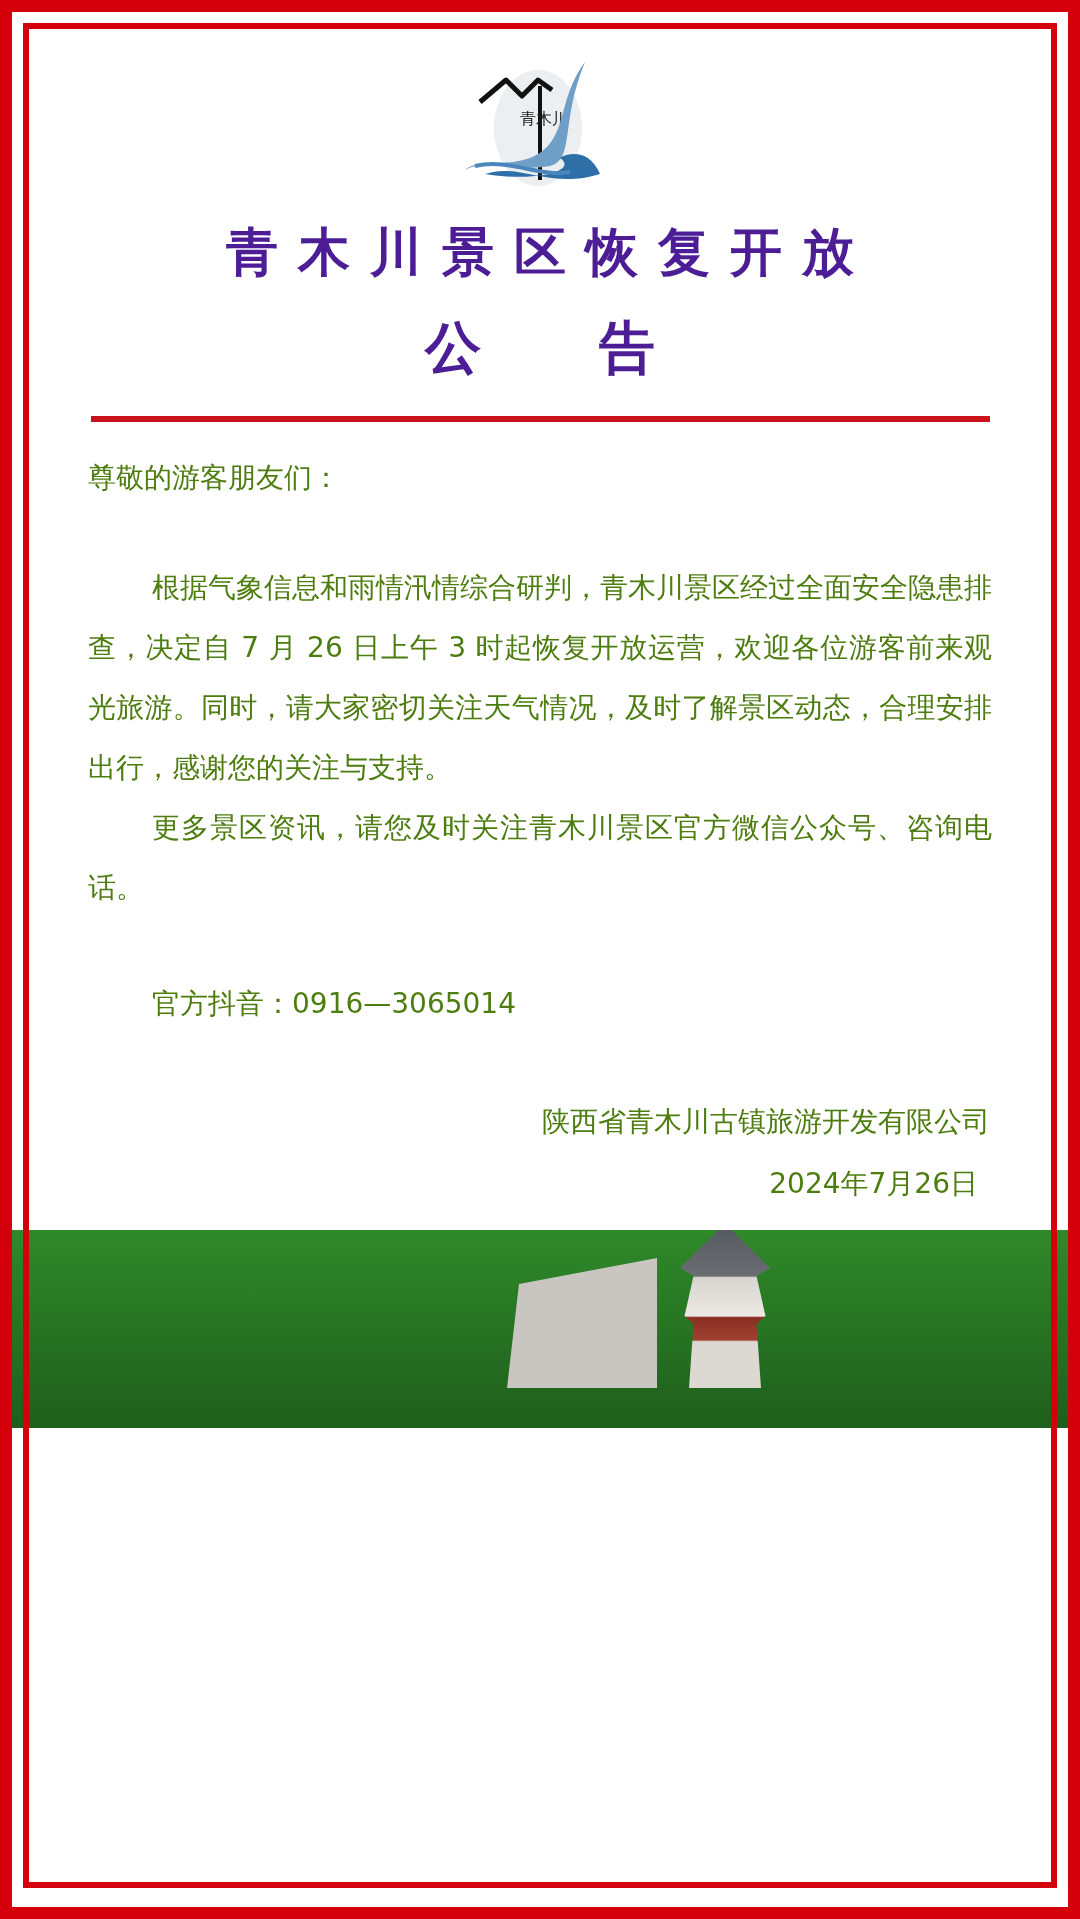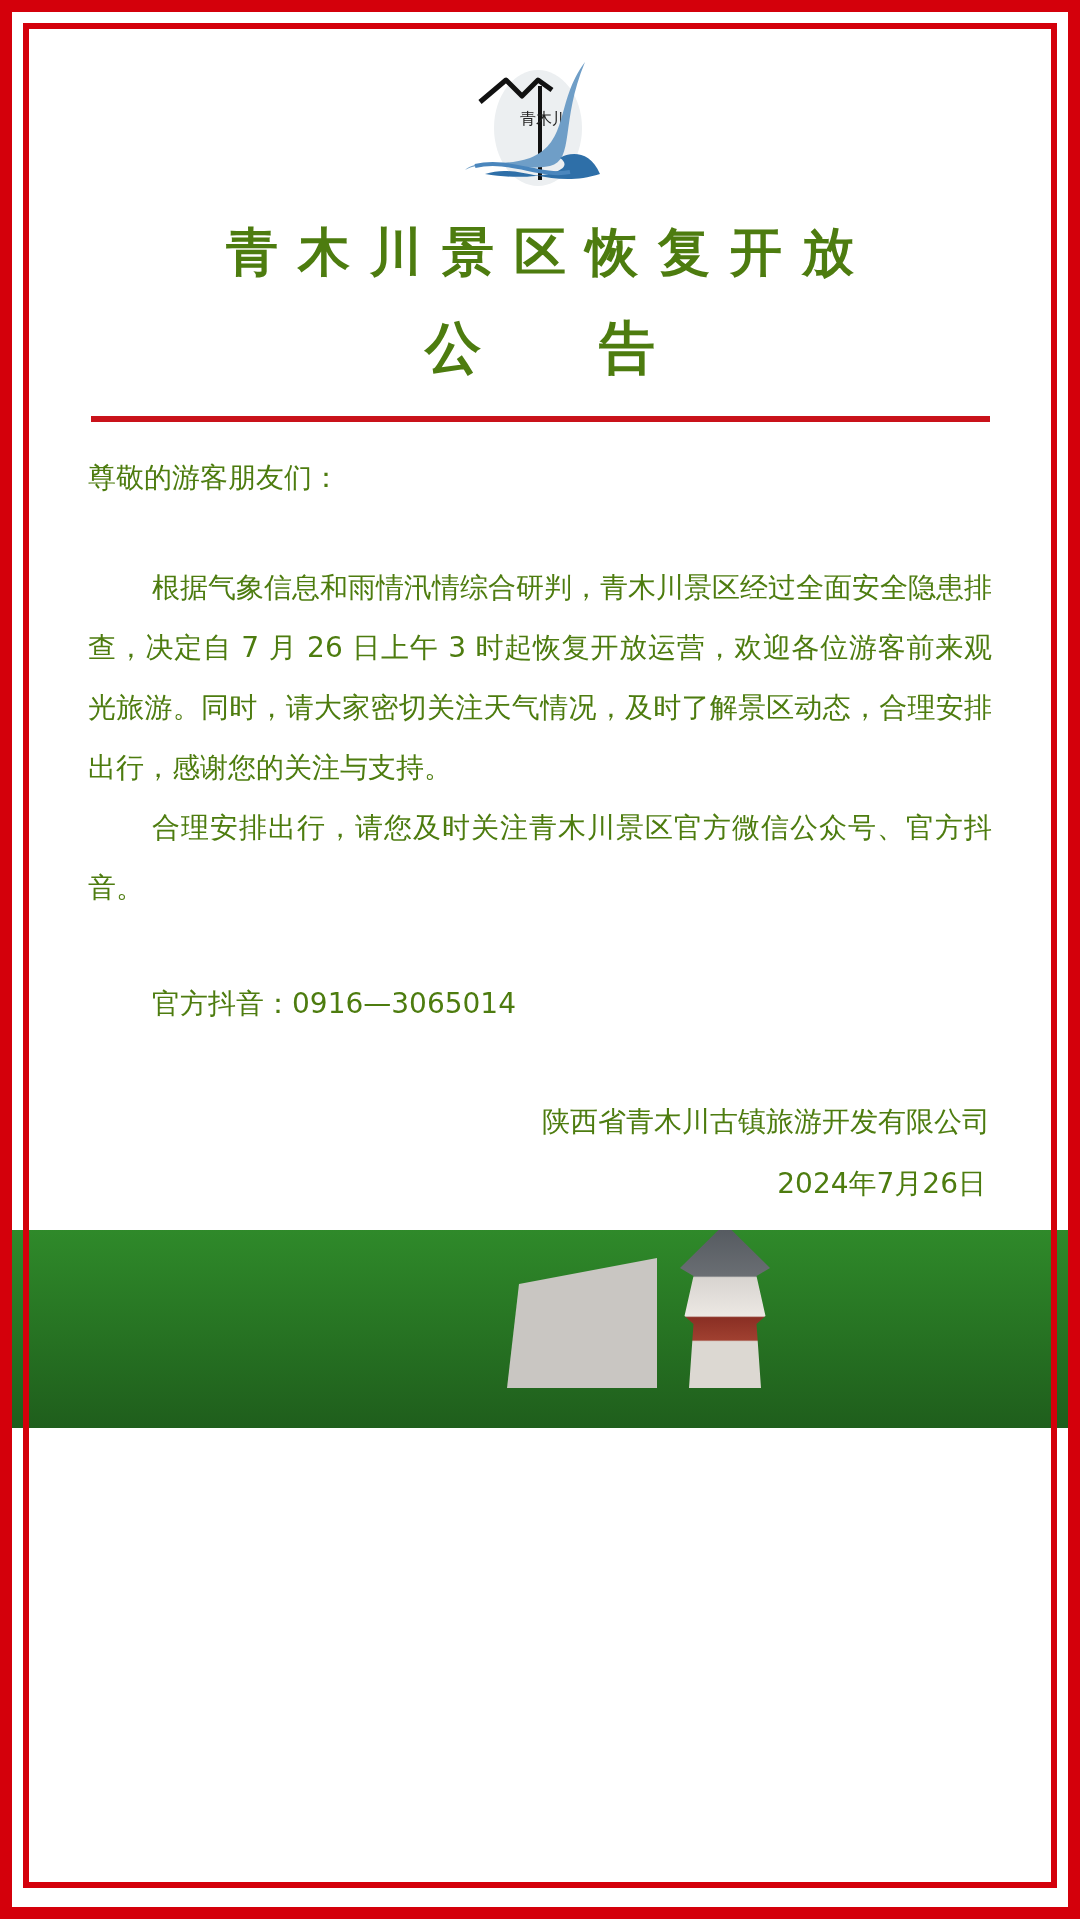--- a/index.html
+++ b/index.html
@@ -39,34 +39,34 @@
 
   
   .outer-frame { position:absolute; left:0; top:0; width:1080px; height:1919px; box-sizing:border-box;
          border:12px solid #d4000b; pointer-events:none; }
   .inner-frame { position:absolute; left:23px; top:23px; width:1034px; height:1865px; box-sizing:border-box;
          border:6px solid #d4000b; pointer-events:none; }
 
   
   .logo { position:absolute; left:460px; top:62px; width:160px; height:132px; }
 
-  .title { position:absolute; left:0; width:1080px; text-align:center; color:#4d7c0f; font-weight:bold;
+  .title { position:absolute; left:0; width:1080px; text-align:center; color:#4c1d95; font-weight:bold;
            font-family:"DejaVu Sans", sans-serif; }
   .title-1 { top:218px; font-size:52px; letter-spacing:20px; text-indent:20px; }
   .title-2 { top:311px; font-size:56px; letter-spacing:118px; text-indent:118px; }
   .divider { position:absolute; left:91px; top:416px; width:899px; height:6px; background:#c9121a; }
 
   .text { position:absolute; color:#4d7c0f; font-size:28px; font-family:"DejaVu Sans", sans-serif; line-height:60px; }
   .greeting { left:88px; top:448px; }
   .para { left:88px; width:904px; text-indent:64px; text-align:justify; }
   .para-1 { top:558px; }
   .para-2 { top:798px; }
   .phone { left:152px; top:974px; }
   .company { right:90px; top:1092px; text-align:center; }
-  .date { right:94px; top:1154px; text-align:center; }
+  .date { right:102px; top:1154px; text-align:center; }
 </style>
 </head>
 <body>
 
 <div class="poster">
 
   <div class="scenery">
     <div class="sky"></div>
     <div class="mountain-far"></div>
     <div class="mountain-right"></div>
@@ -90,21 +90,21 @@
       <path d="M15 104 C50 96 80 116 110 110" fill="none" stroke="#4a86bd" stroke-width="4"></path>
     </svg>
   </div>
 
   <div class="title title-1">青木川景区恢复开放</div>
   <div class="title title-2">公告</div>
   <div class="divider"></div>
 
   <div class="text greeting">尊敬的游客朋友们：</div>
   <div class="text para para-1">根据气象信息和雨情汛情综合研判，青木川景区经过全面安全隐患排查，决定自 7 月 26 日上午 3 时起恢复开放运营，欢迎各位游客前来观光旅游。同时，请大家密切关注天气情况，及时了解景区动态，合理安排出行，感谢您的关注与支持。</div>
-  <div class="text para para-2">合理安排出行，请您及时关注青木川景区官方微信公众号、官方抖音。</div>
+  <div class="text para para-2">更多景区资讯，请您及时关注青木川景区官方微信公众号、咨询电话。</div>
   <div class="text phone">
     <span>官方抖音：</span><span>0916—3065014</span>
   </div>
   <div class="text company">陕西省青木川古镇旅游开发有限公司</div>
   <div class="text date">2024年7月26日</div>
 
   <div class="inner-frame"></div>
   <div class="outer-frame"></div>
 </div>
 

